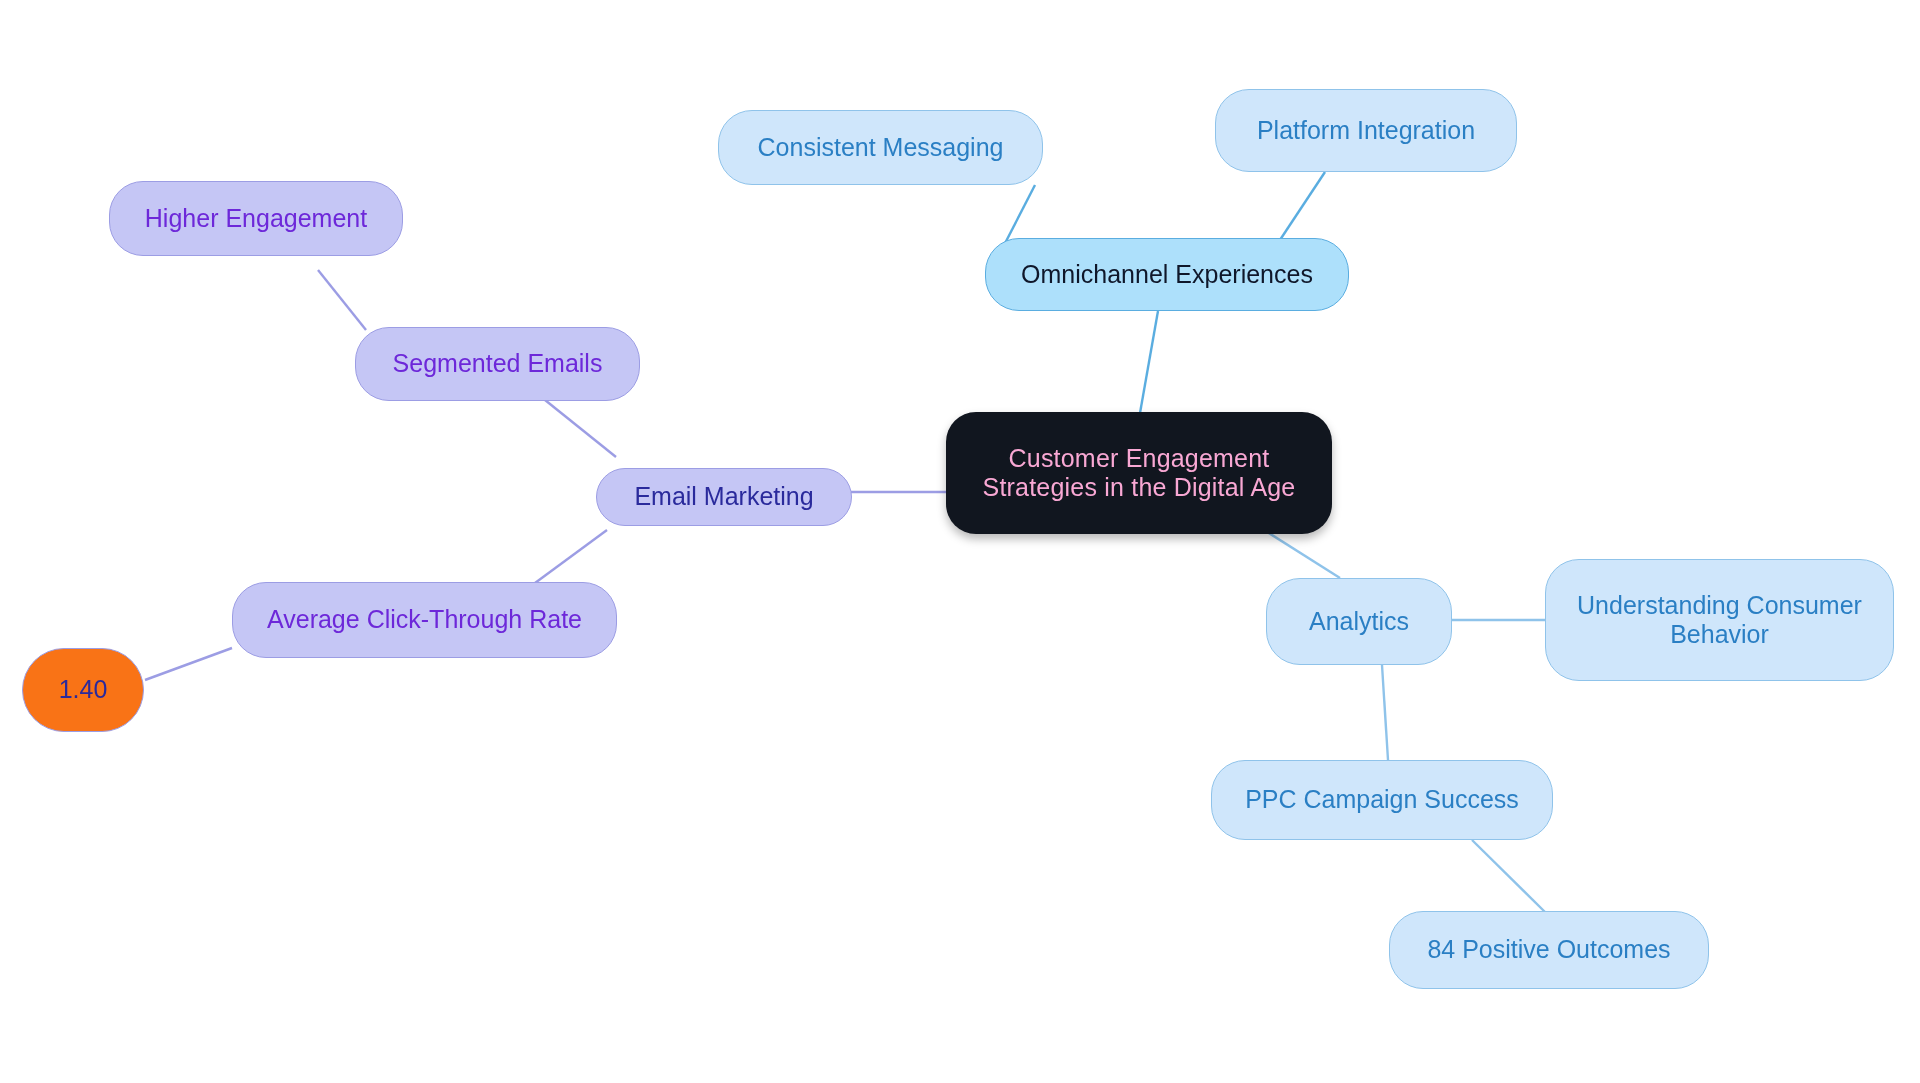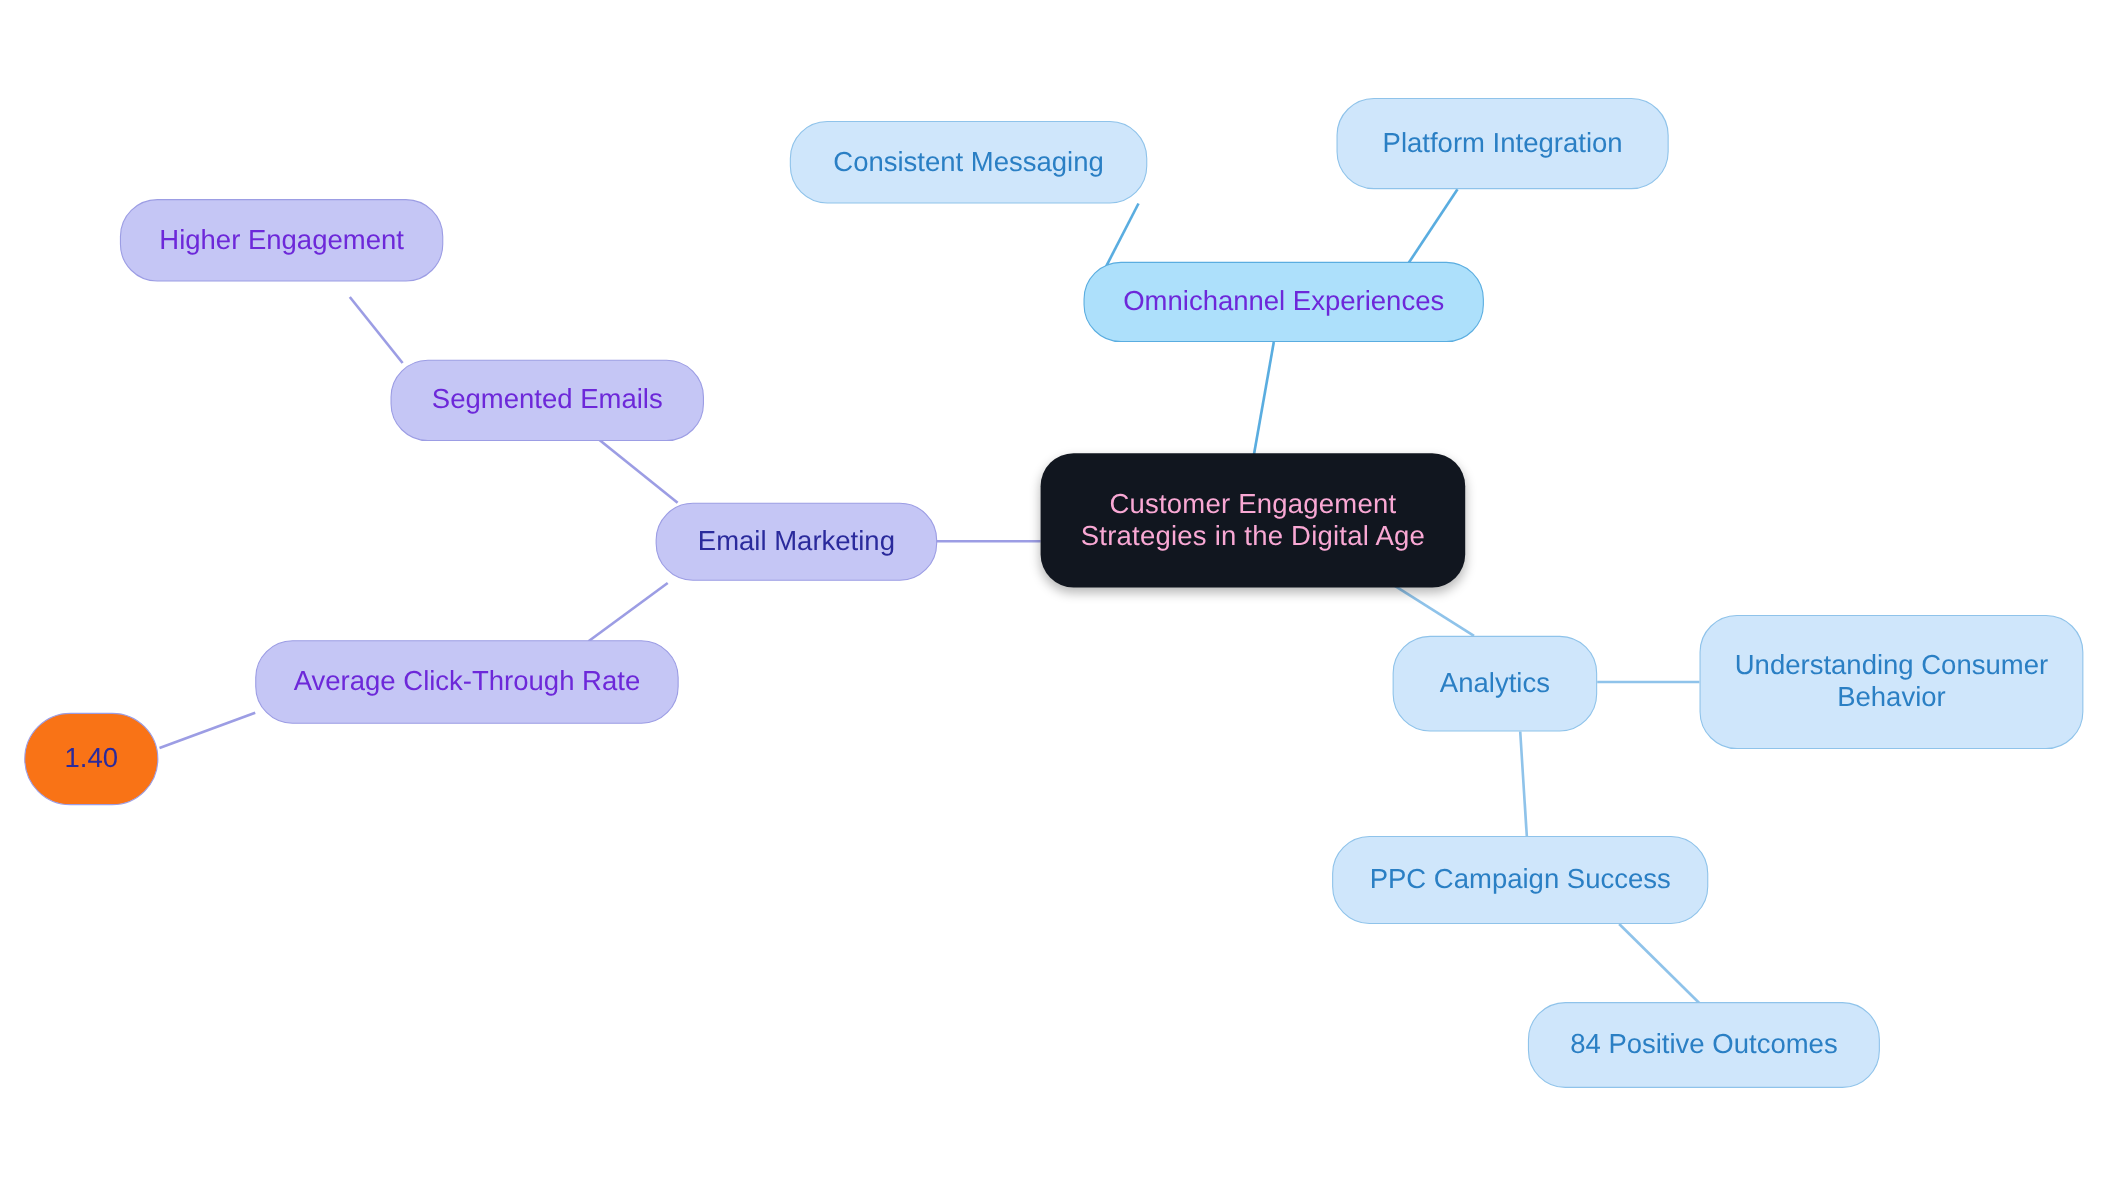--- a/index.html
+++ b/index.html
@@ -4,21 +4,21 @@
 <style>
   html,body{margin:0;padding:0;background:#ffffff;}
   body{width:1920px;height:1083px;overflow:hidden;font-family:"Liberation Sans",sans-serif;}
   #canvas{position:relative;width:1920px;height:1083px;background:#ffffff;}
   svg.edges{position:absolute;left:0;top:0;width:1920px;height:1083px;pointer-events:none;}
   .node{position:absolute;display:flex;align-items:center;justify-content:center;
         box-sizing:border-box;text-align:center;line-height:1.18;}
   .node span{display:block;width:100%;}
   .root{background:#11161f;color:#f9a8d4;border-radius:30px;font-size:25px;
         box-shadow:0 5px 10px rgba(0,0,0,.28);letter-spacing:.2px;}
-  .lvl1-blue{background:#ade0fb;border:1.6px solid #5aade0;color:#6d28d9;
+  .lvl1-blue{background:#ade0fb;border:1.6px solid #5aade0;color:#0f172a;
              border-radius:34px;font-size:25px;}
   .lvl2-blue{background:#cfe6fb;border:1.6px solid #8fc3ea;color:#2a7fc4;
              border-radius:34px;font-size:25px;}
   .lvl1-purple{background:#c5c6f5;border:1.6px solid #9c9de4;color:#2a2a9c;
                border-radius:34px;font-size:25px;}
   .lvl2-purple{background:#c5c6f5;border:1.6px solid #9c9de4;color:#6d28d9;
                border-radius:34px;font-size:25px;}
   .leaf-num{background:#f97316;border:1.6px solid #9c9de4;color:#2a2a9c;
             border-radius:44px;font-size:25px;}
 </style>
@@ -81,21 +81,21 @@
   </div>
 
   <div class="node lvl2-blue" style="left:1211px;top:760px;width:342px;height:80px;">
     <span>PPC Campaign Success</span>
   </div>
 
   <div class="node lvl2-blue" style="left:1389px;top:911px;width:320px;height:78px;">
     <span>84 Positive Outcomes</span>
   </div>
 
-  <div class="node lvl1-purple" style="left:596px;top:457px;width:256px;height:71px;">
+  <div class="node lvl1-purple" style="left:596px;top:468px;width:256px;height:58px;">
     <span>Email Marketing</span>
   </div>
 
   <div class="node lvl2-purple" style="left:355px;top:327px;width:285px;height:74px;">
     <span>Segmented Emails</span>
   </div>
 
   <div class="node lvl2-purple" style="left:109px;top:181px;width:294px;height:75px;">
     <span>Higher Engagement</span>
   </div>

